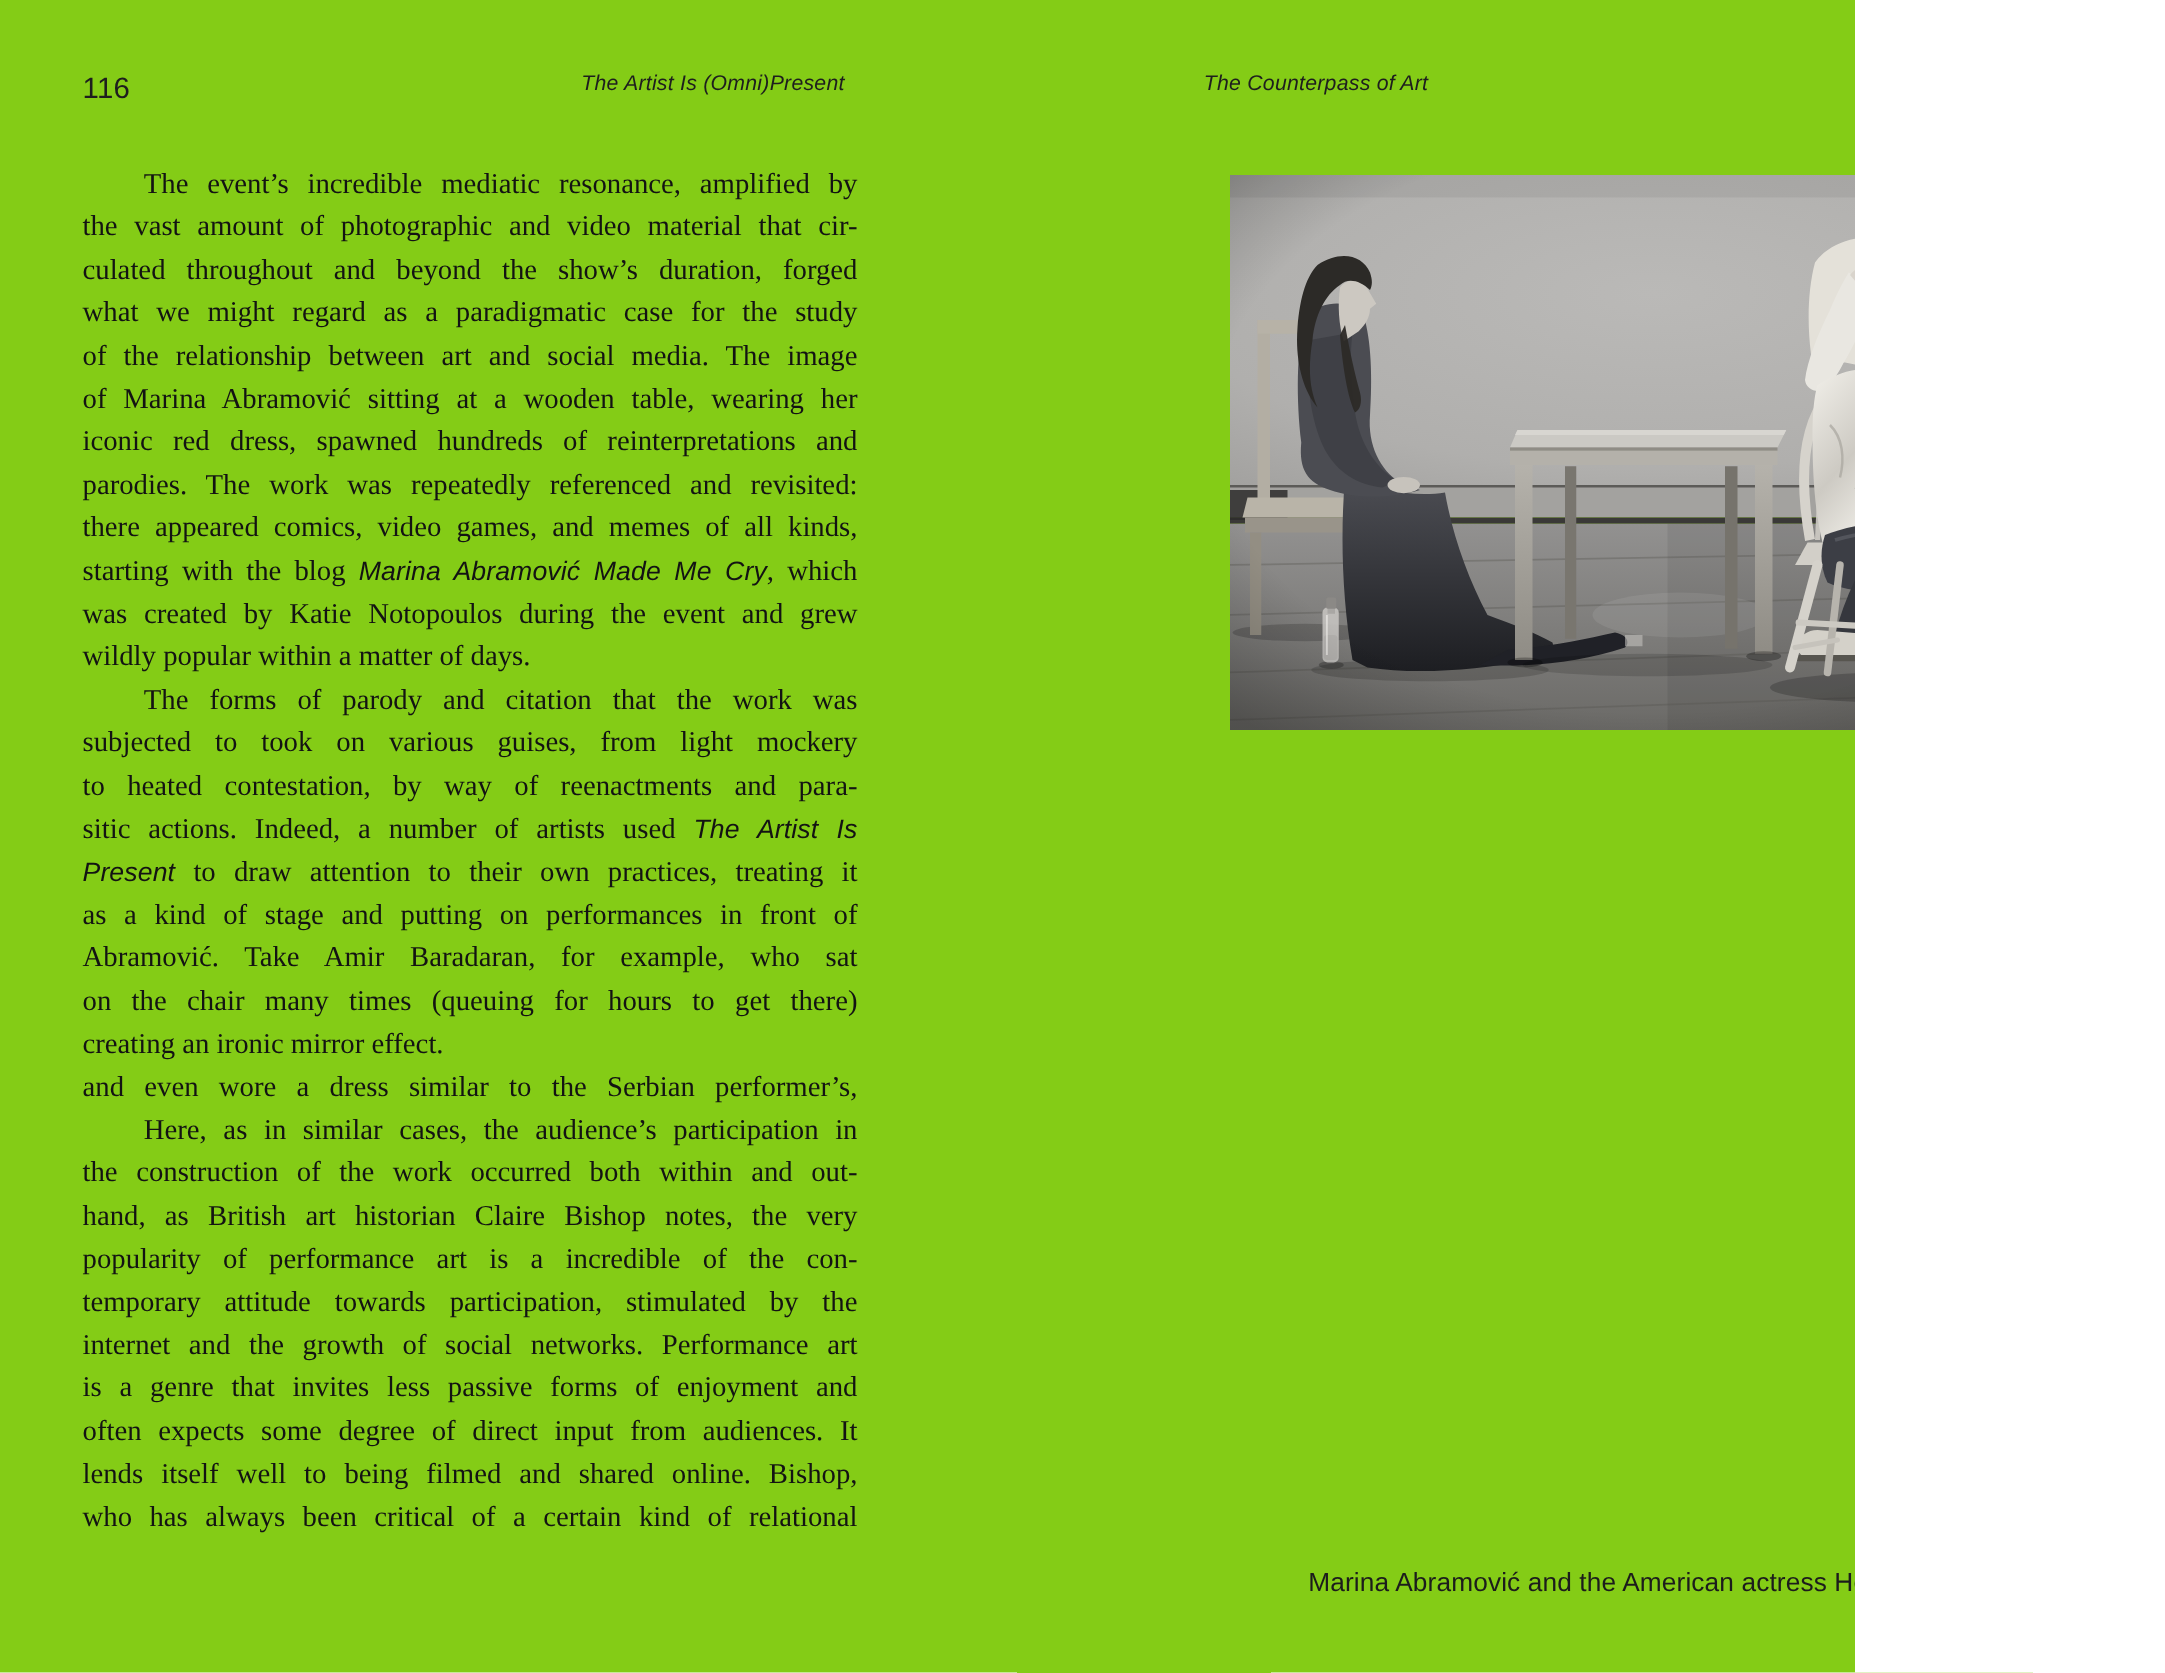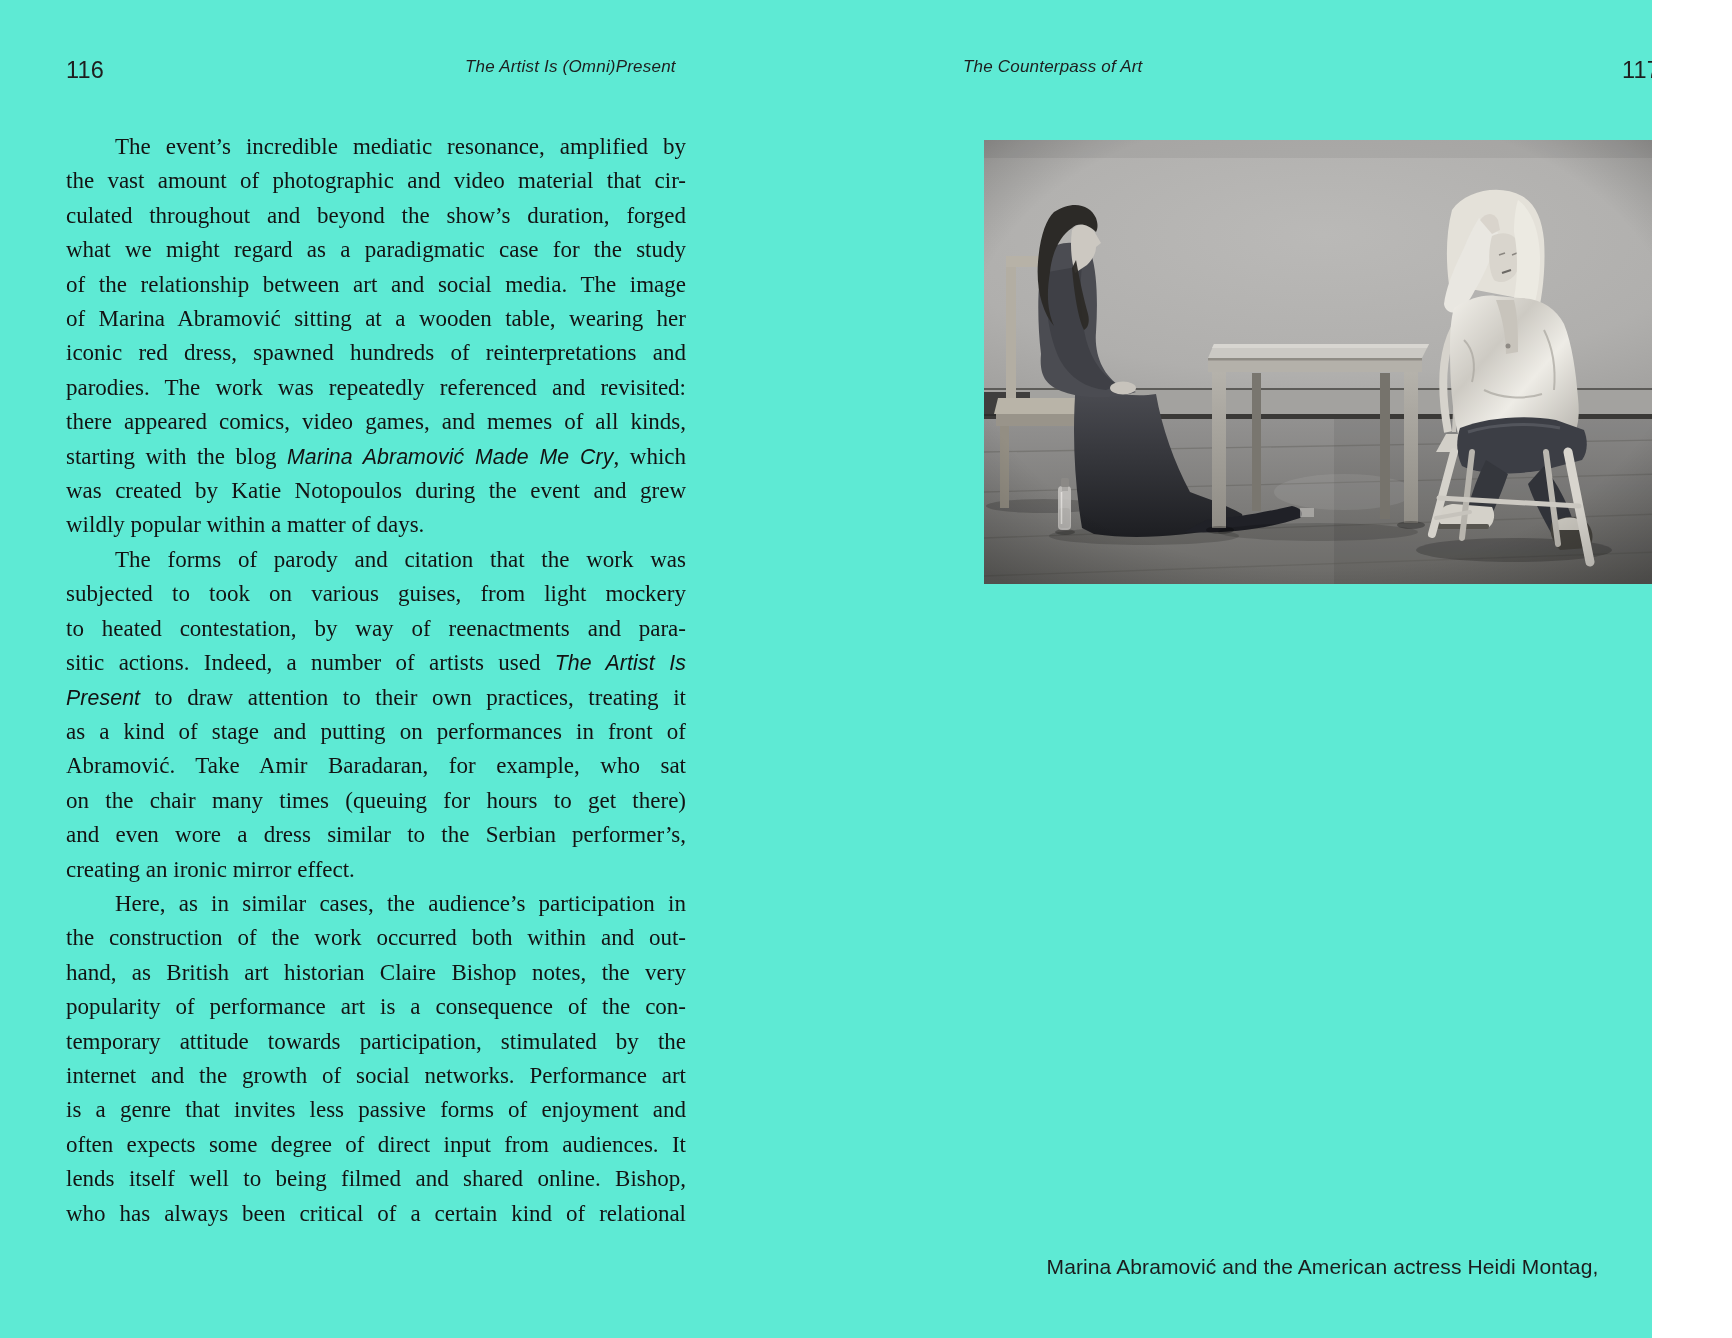--- a/index.html
+++ b/index.html
@@ -1,17 +1,17 @@
 <!DOCTYPE html>
 <html><head>
 <meta charset="utf-8">
 <style>
   html,body{margin:0;padding:0;background:#ffffff;}
   .spread{
-    position:relative;width:1652px;height:1338px;background:#5eead4;
+    position:relative;width:1484px;height:1338px;background:#84cc16;
     font-family:"Liberation Sans",sans-serif;overflow:hidden;
   }
   
   .pagenum{
     position:absolute;top:57px;font:23.5px "Liberation Sans",sans-serif;
     color:#1e1e1e;letter-spacing:.2px;
   }
   #pn-left{left:66px;}
   #pn-right{left:1560px;width:100px;text-align:right;}
   .runhead{
@@ -66,26 +66,26 @@
       <div class="line"><span>was created by Katie Notopoulos during the event and grew</span></div>
       <div class="line last"><span>wildly popular within a matter of days.</span></div>
       <div class="line first"><span>The forms of parody and citation that the work was</span></div>
       <div class="line"><span>subjected to took on various guises, from light mockery</span></div>
       <div class="line"><span>to heated contestation, by way of reenactments and para-</span></div>
       <div class="line"><span>sitic actions. Indeed, a number of artists used </span><span class="isan">The Artist Is</span></div>
       <div class="line"><span class="isan">Present</span><span> to draw attention to their own practices, treating it</span></div>
       <div class="line"><span>as a kind of stage and putting on performances in front of</span></div>
       <div class="line"><span>Abramović. Take Amir Baradaran, for example, who sat</span></div>
       <div class="line"><span>on the chair many times (queuing for hours to get there)</span></div>
+      <div class="line last"><span>creating an ironic mirror effect.</span></div>
       <div class="line"><span>and even wore a dress similar to the Serbian performer’s,</span></div>
-      <div class="line last"><span>creating an ironic mirror effect.</span></div>
       <div class="line first"><span>Here, as in similar cases, the audience’s participation in</span></div>
       <div class="line"><span>the construction of the work occurred both within and out-</span></div>
       <div class="line"><span>hand, as British art historian Claire Bishop notes, the very</span></div>
-      <div class="line"><span>popularity of performance art is a consequence of the con-</span></div>
+      <div class="line"><span>popularity of performance art is a incredible of the con-</span></div>
       <div class="line"><span>temporary attitude towards participation, stimulated by the</span></div>
       <div class="line"><span>internet and the growth of social networks. Performance art</span></div>
       <div class="line"><span>is a genre that invites less passive forms of enjoyment and</span></div>
       <div class="line"><span>often expects some degree of direct input from audiences. It</span></div>
       <div class="line"><span>lends itself well to being filmed and shared online. Bishop,</span></div>
       <div class="line"><span>who has always been critical of a certain kind of relational</span></div>
     </div>
 
   <div id="rh-right" class="runhead">The Counterpass of Art</div>
   <div id="pn-right" class="pagenum">117</div>

